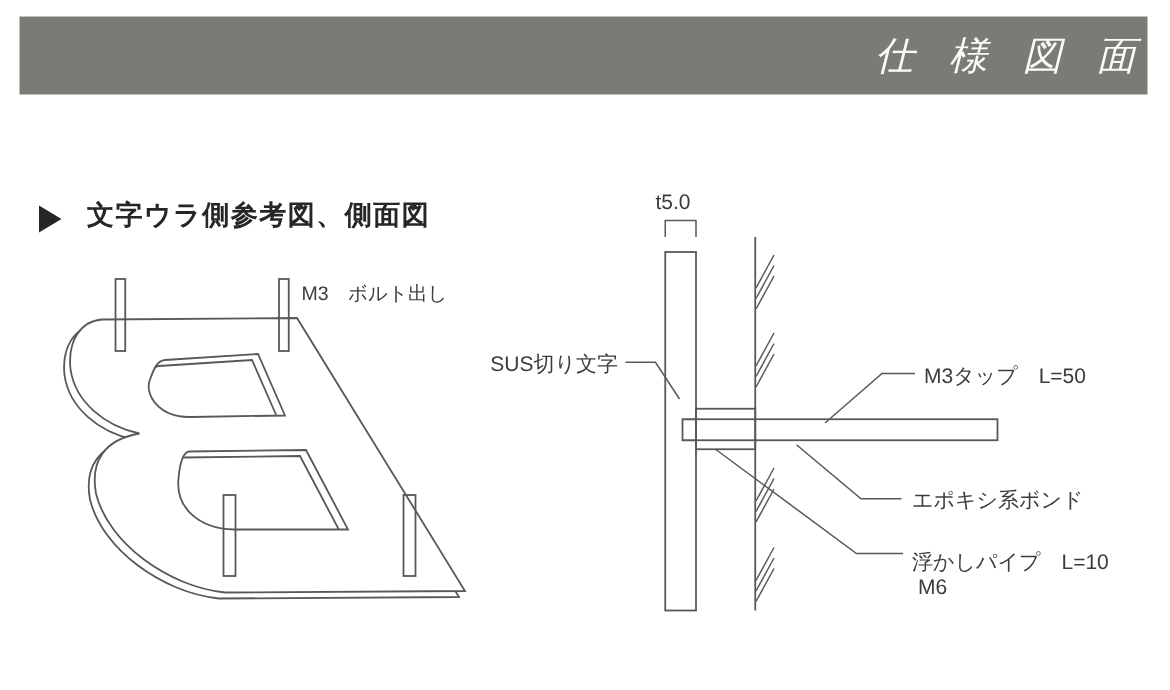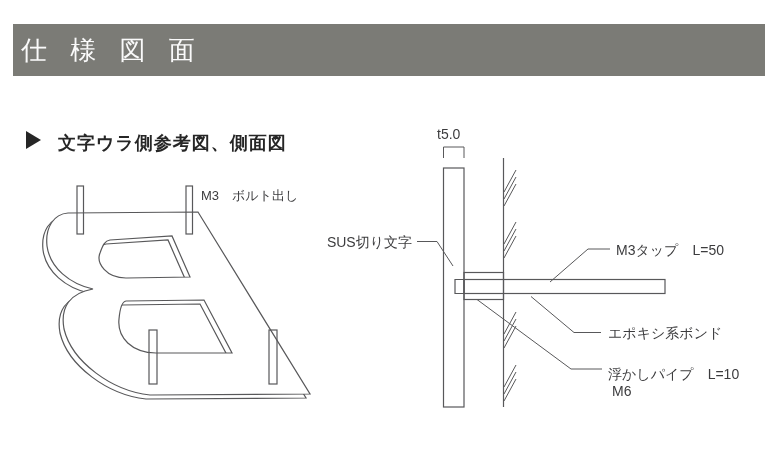--- a/index.html
+++ b/index.html
@@ -9,29 +9,29 @@
     --line:#58585a;
     --text:#3c3c3e;
     --bg:#ffffff;
   }
   html,body{margin:0;padding:0;}
   body{
     width:780px;height:460px;position:relative;background:var(--bg);
     font-family:"Liberation Sans","DejaVu Sans",sans-serif;overflow:hidden;
   }
   .titlebar{
-    position:absolute;left:13px;top:24px;width:752px;height:52px;
-    background:var(--header-bg);display:flex;align-items:center;justify-content:flex-start;
+    position:absolute;left:13px;top:11px;width:752px;height:52px;
+    background:var(--header-bg);display:flex;align-items:center;justify-content:flex-end;font-style:italic;
   }
   .titlebar span{
     color:var(--header-text);font-size:26px;font-weight:400;
     letter-spacing:8px;margin-left:8px;white-space:pre;
   }
   .heading{
-    position:absolute;left:26px;top:131px;display:flex;align-items:flex-start;
+    position:absolute;left:26px;top:131px;display:flex;align-items:flex-end;
   }
   .tri{
     width:0;height:0;display:inline-block;
     border-left:15px solid var(--heading-text);
     border-top:9px solid transparent;
     border-bottom:9px solid transparent;
     margin-right:17px;
   }
   .heading .htext{
     font-size:18px;font-weight:bold;color:var(--heading-text);letter-spacing:1px;

